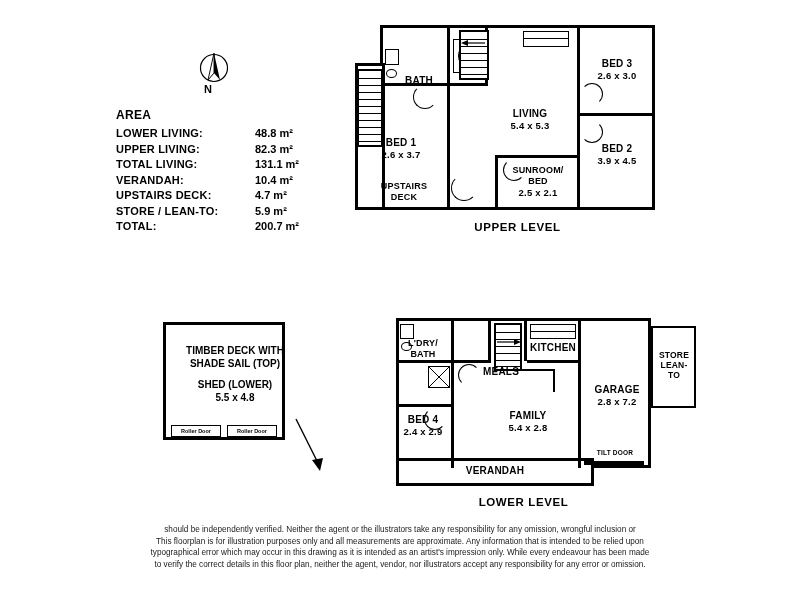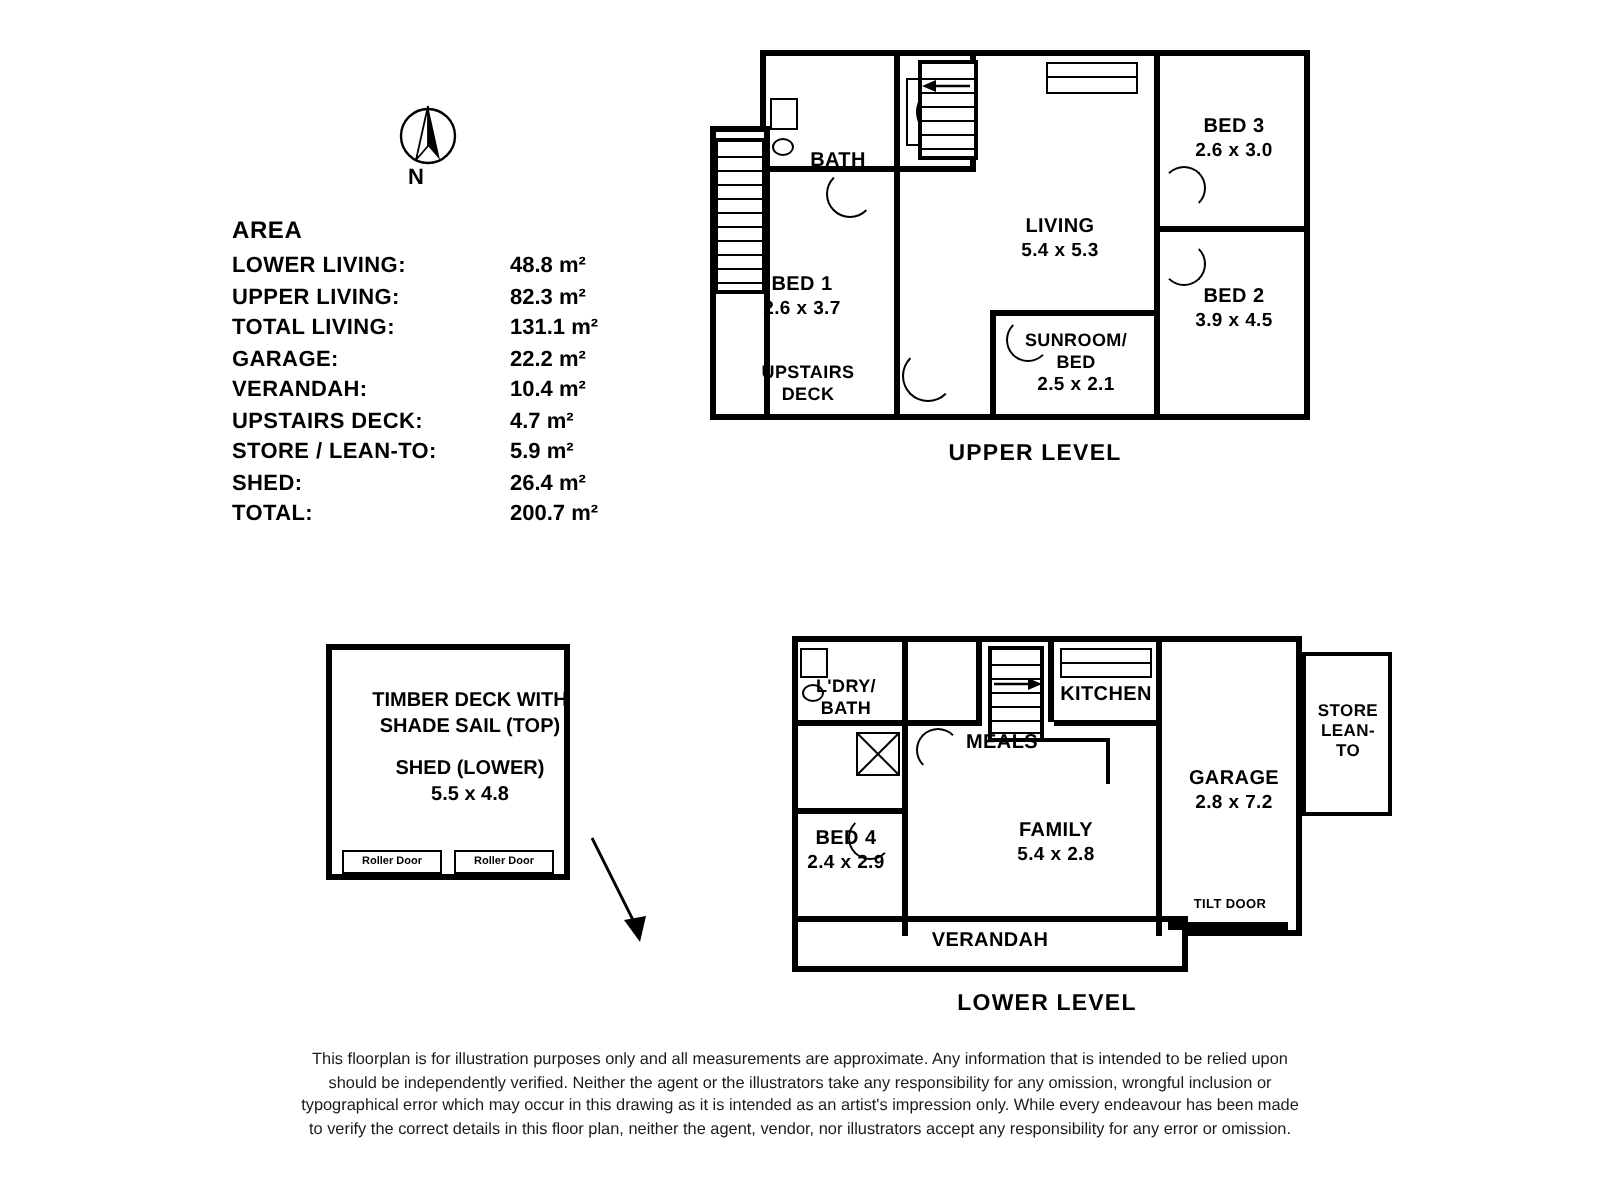--- a/index.html
+++ b/index.html
@@ -131,38 +131,30 @@
   </div>
   <div class="area-row">
     <span class="lbl">UPPER LIVING:</span>
     <span class="val">82.3 m²</span>
   </div>
   <div class="area-row italic">
     <span class="lbl">TOTAL LIVING:</span>
     <span class="val">131.1 m²</span>
   </div>
   <div class="area-row">
-    <span class="lbl">GARAGE:</span>
-    <span class="val">22.2 m²</span>
-  </div>
-  <div class="area-row">
     <span class="lbl">VERANDAH:</span>
     <span class="val">10.4 m²</span>
   </div>
   <div class="area-row">
     <span class="lbl">UPSTAIRS DECK:</span>
     <span class="val">4.7 m²</span>
   </div>
   <div class="area-row">
     <span class="lbl">STORE / LEAN-TO:</span>
     <span class="val">5.9 m²</span>
-  </div>
-  <div class="area-row">
-    <span class="lbl">SHED:</span>
-    <span class="val">26.4 m²</span>
   </div>
   <div class="area-row">
     <span class="lbl">TOTAL:</span>
     <span class="val">200.7 m²</span>
   </div>
 </div>
 
 <div class="plan" id="upper-plan" style="left:355px; top:25px; width:300px; height:215px;">
 
   <div class="wall" style="left:25px; top:0px; width:275px; height:185px;"></div>
@@ -349,17 +341,17 @@
     <span>TO</span>
   </div>
   <div class="roomlabel" style="left:8px; top:147px; width:198px; font-size:10px;">
     <span>VERANDAH</span>
   </div>
 
   <div class="leveltitle" style="left:8px; top:178px; width:255px;">LOWER LEVEL</div>
 </div>
 
 <div class="abs" id="disclaimer">
+  <div>should be independently verified. Neither the agent or the illustrators take any responsibility for any omission, wrongful inclusion or</div>
   <div>This floorplan is for illustration purposes only and all measurements are approximate. Any information that is intended to be relied upon</div>
-  <div>should be independently verified. Neither the agent or the illustrators take any responsibility for any omission, wrongful inclusion or</div>
   <div>typographical error which may occur in this drawing as it is intended as an artist's impression only. While every endeavour has been made</div>
   <div>to verify the correct details in this floor plan, neither the agent, vendor, nor illustrators accept any responsibility for any error or omission.</div>
 </div>
 
 </body></html>

